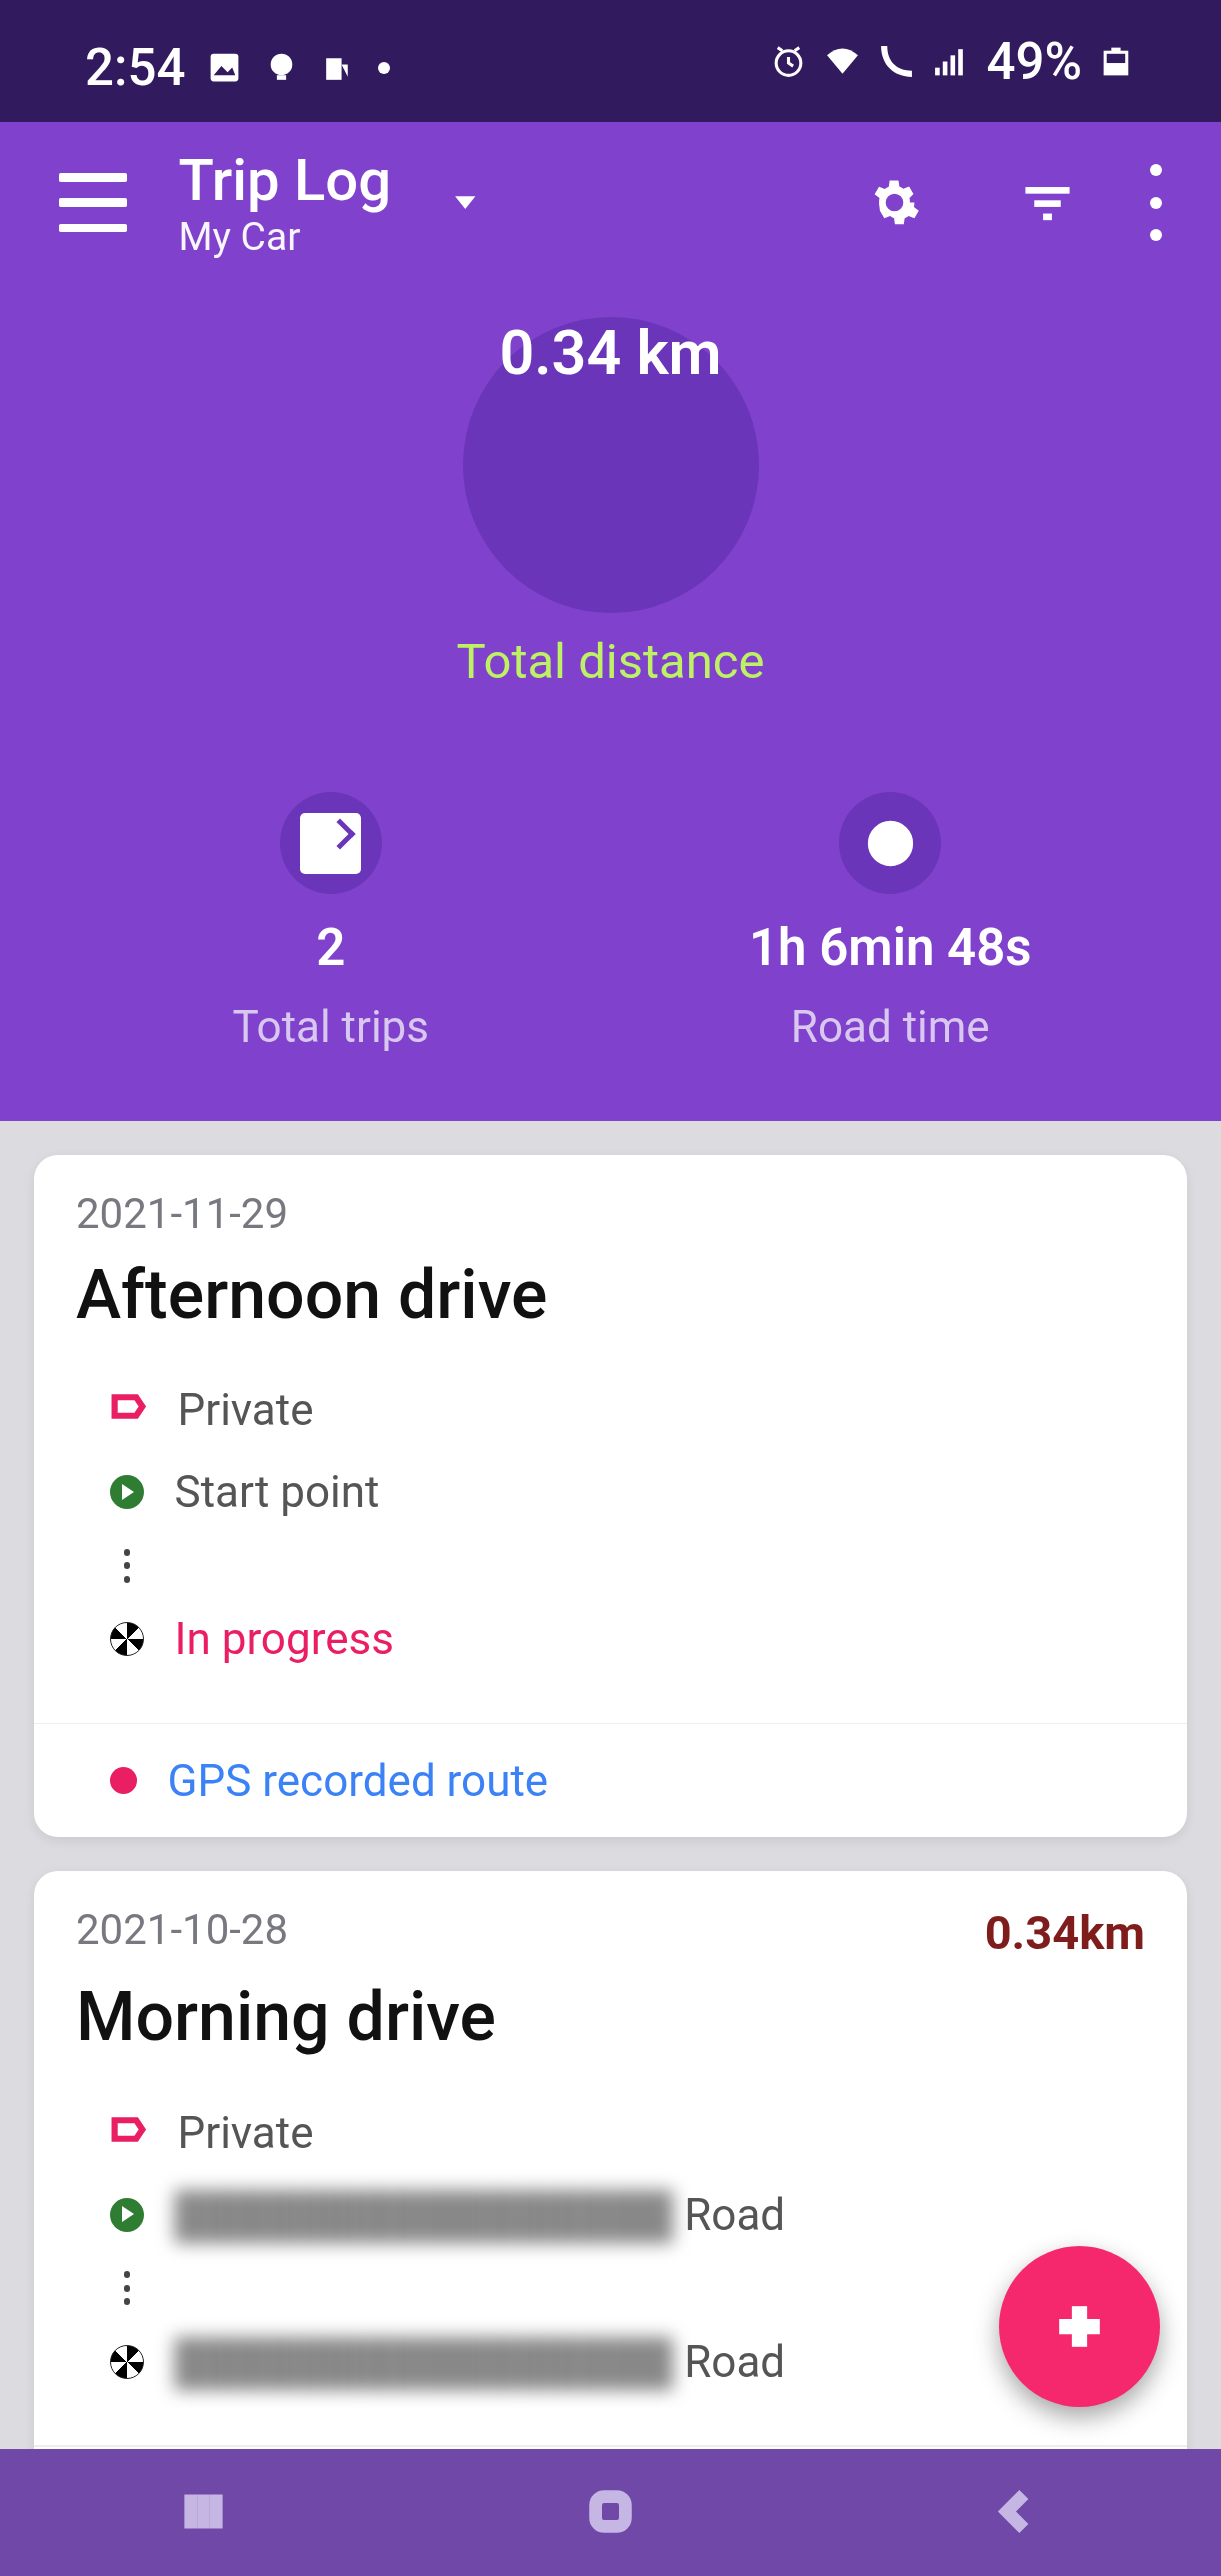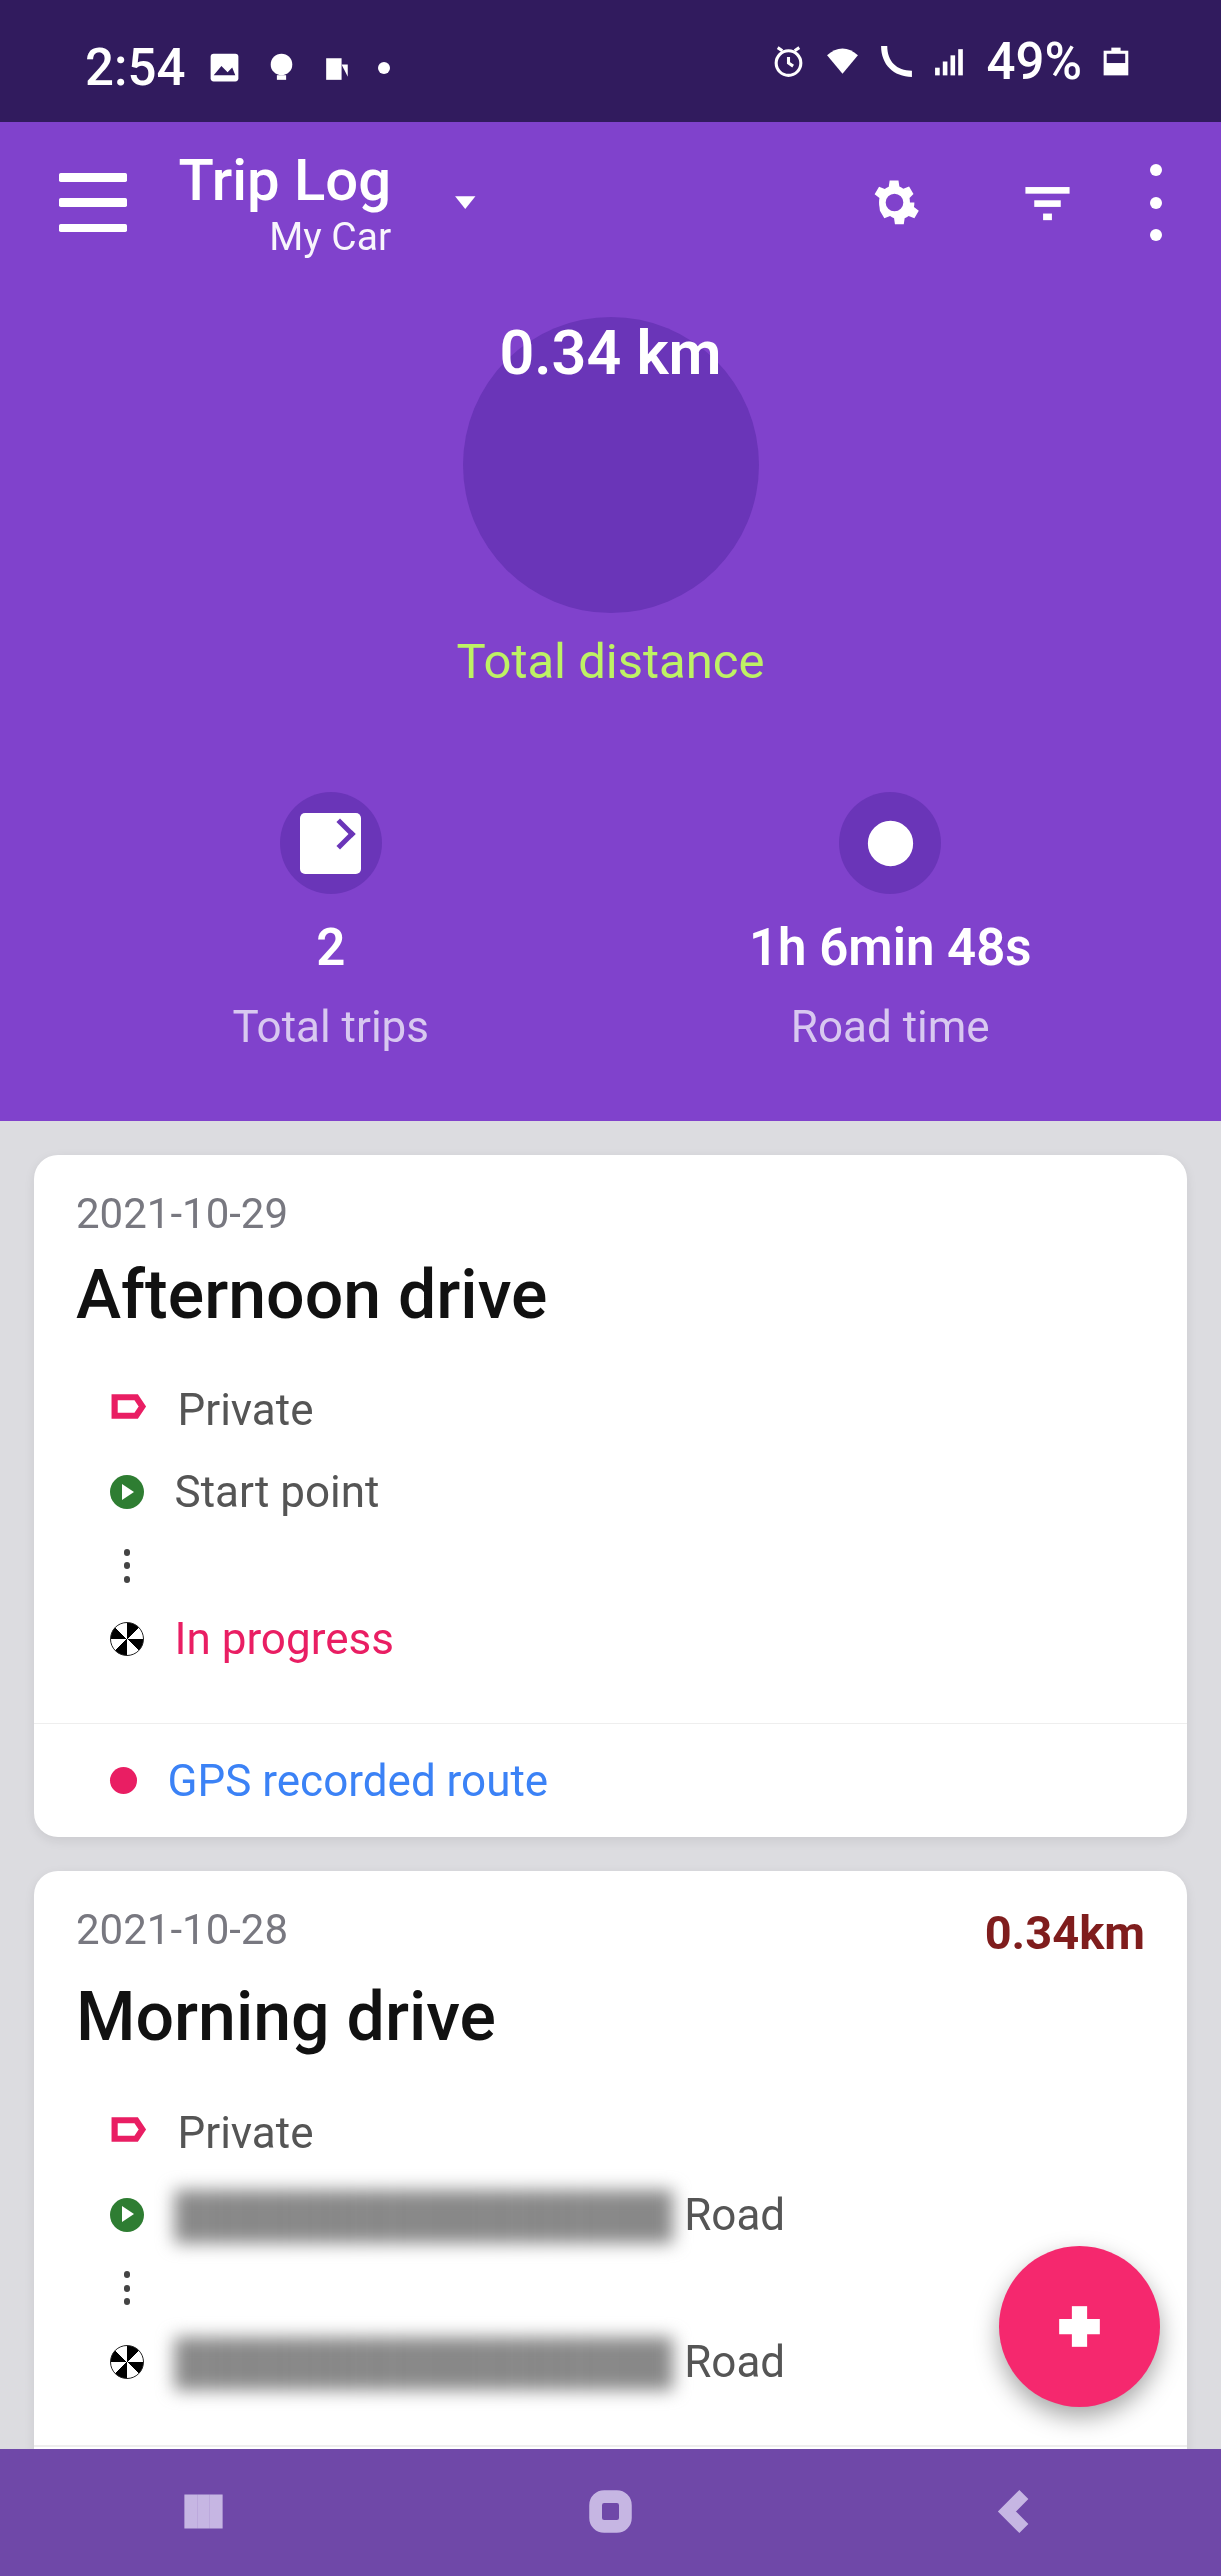--- a/index.html
+++ b/index.html
@@ -10,21 +10,21 @@
   .status-bar { height: 122px; background: #311b5e; display: flex; align-items: center; justify-content: space-between; padding: 0 85px 0 85px; color: #fff; }
   .status-left { display: flex; align-items: center; gap: 20.3px; font-size: 51px; font-weight: 500; margin-top: 13px; }
   .status-right { display: flex; align-items: center; gap: 17px; font-size: 51px; font-weight: 500; }
   .status-icon { width: 37px; height: 37px; }
   .status-dot { width: 12px; height: 12px; background:#fff; border-radius:50%; }
 
   
   .app-bar { height: 161px; background: #8042cc; color:#fff; display:flex; align-items:center; padding: 0 34px; }
   .hamburger { width:68px; height:59px; display:flex; flex-direction:column; justify-content:space-between; margin: 0 51px 0 25.4px;}
   .hamburger span { height:8.5px; background:#fff; border-radius:1.7px;}
-  .title-block { display:flex; flex-direction:column;text-align:right; }
+  .title-block { display:flex; flex-direction:column; }
   .title-block .title { font-size:58px; font-weight:500; }
   .title-block .subtitle { font-size:39px; opacity:0.95; }
   .dropdown-caret { margin-left: 59px; }
   .dropdown-caret svg { width:30.5px; height:30.5px; }
   .spacer { flex:1; }
   .appbar-icon { width: 59px; height:59px; margin: 0 47px; display:flex; align-items:center; justify-content:center;}
   .appbar-icon svg { width:53px; height:53px; fill:#fff; }
   .more-v { width:12px; height:12px; background:#fff; border-radius:50%; margin: 10.2px 0;}
   .more-col { display:flex; flex-direction:column; align-items:center; margin: 0 25.4px 0 25.4px;}
 
@@ -179,21 +179,21 @@
       <span class="val">1h 6min 48s</span>
       <span class="lbl">Road time</span>
     </div>
   </div>
 </div>
 
 <div class="cards">
 
   <div class="card">
     <div class="card-head">
-      <span class="card-date">2021-10-29</span>
+      <span class="card-date">2021-11-29</span>
     </div>
     <div class="card-title">Afternoon drive</div>
     <div class="card-body">
       <div class="row">
         <span class="tag-icon"><svg viewBox="0 0 24 24">
               <path d="M3 6h14l4 6-4 6H3z"></path>
             </svg></span>
         <span class="txt">Private</span>
       </div>
       <div class="row">

